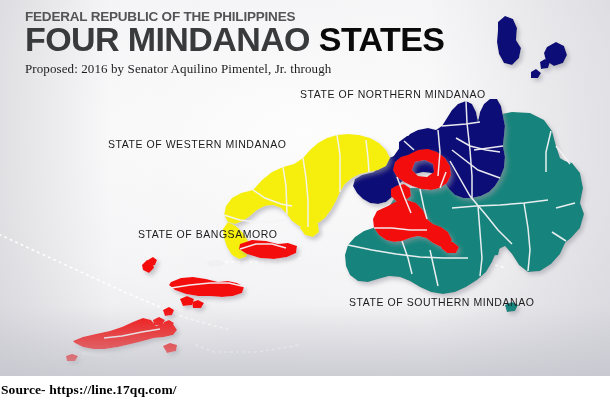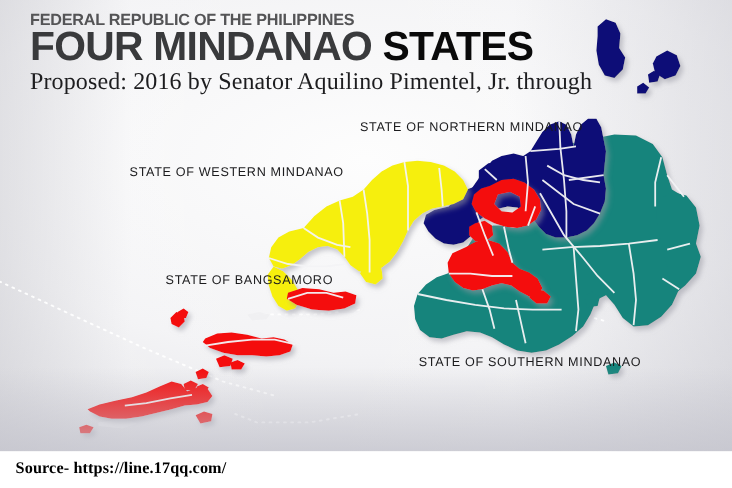--- a/index.html
+++ b/index.html
@@ -76,36 +76,36 @@
     white-space: nowrap;
     margin-top: 1px;
     font-family: "Liberation Sans", sans-serif;
   }
   .maintitle .t1 { color: #393a3c; }
   .maintitle .t2 { color: #0a0a0a; }
 
   .subtitle {
     margin-top: 6px;
     font-family: "Liberation Serif", serif;
-    font-size: 20px;
+    font-size: 13px;
     line-height: 19px;
     color: #1d1d1f;
     letter-spacing: 0.1px;
   }
 
   
   .maplabel {
     position: absolute;
     font-family: "Liberation Sans", sans-serif;
     font-size: 10.5px;
     letter-spacing: 0.55px;
     color: #1b1b1d;
     white-space: nowrap;
   }
-  #label-northern { left: 300px; top: 88px; margin-top: 12px; }
+  #label-northern { left: 300px; top: 88px; }
   #label-western  { left: 108px; top: 138px; }
   #label-bangsamoro { left: 138px; top: 228px; }
   #label-southern { left: 349px; top: 296px; text-align: right; }
 
   
   #mapwrap {
     position: absolute;
     left: 0;
     top: 0;
     width: 610px;
@@ -117,21 +117,20 @@
   #source {
     position: absolute;
     left: 1px;
     top: 382px;
     font-family: "Liberation Serif", serif;
     font-weight: bold;
     font-size: 13.5px;
     color: #000000;
     letter-spacing: 0.1px;
     white-space: nowrap;
-    margin-left: 12px;
   }
 </style>
 </head>
 <body>
 
 <div id="page">
 
   <div id="infographic">
 
     <div id="sheen"></div>

